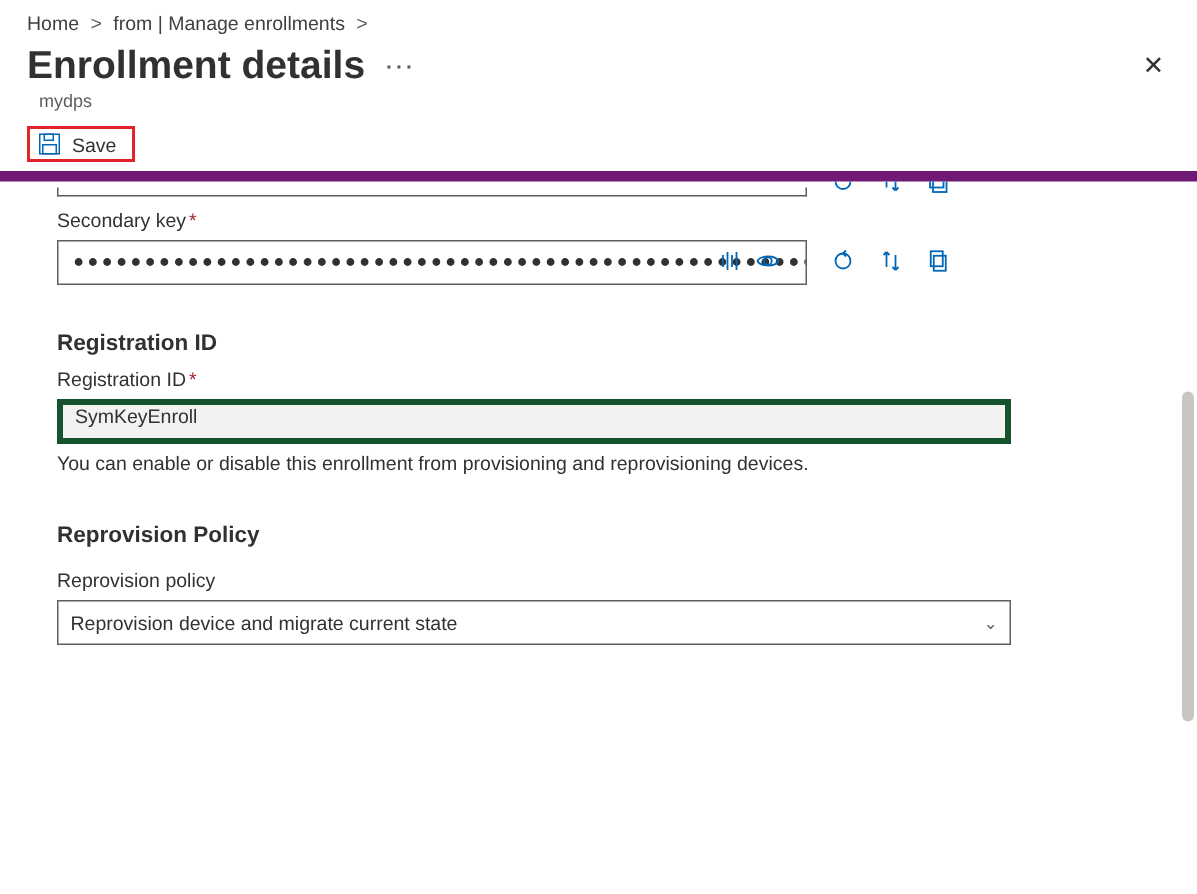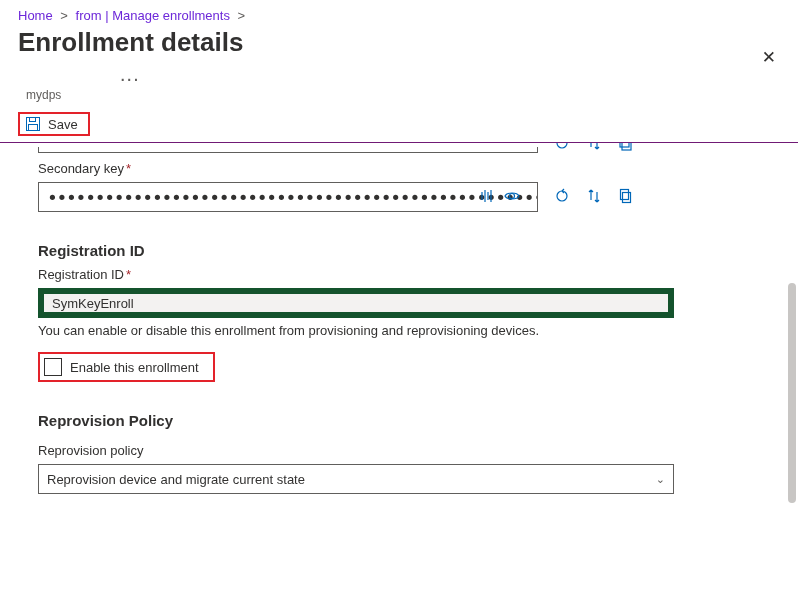--- a/index.html
+++ b/index.html
@@ -10,41 +10,40 @@
     background: #ffffff;
     width: 798px;
     height: 596px;
     overflow: hidden;
     position: relative;
   }
   .breadcrumb {
     padding: 8px 18px 4px;
     font-size: 13px;
   }
-  .breadcrumb a { color: #6d28d9; text-decoration: none; margin-top: 20px; }
+  .breadcrumb a { color: #404040; text-decoration: none; margin-top: 20px; }
   .breadcrumb .sep { color: #605e5c; margin: 0 4px; }
   .header-row {
     display: flex;
     align-items: center;
     justify-content: space-between;
     padding: 0 18px;
   }
   .page-title {
     font-size: 26px;
     font-weight: 600;
     color: #323130;
     display: flex;
     align-items: center;
     gap: 14px;
-    flex-direction: column;
   }
   .page-title .more { font-size: 14px; color: #605e5c; letter-spacing: 2px; }
   .close-x { font-size: 17px; color: #323130; cursor: pointer; padding: 6px 4px;}
   .subtitle { padding: 0 26px 6px; font-size: 12px; color: #605e5c; }
-  .toolbar { padding: 4px 18px 6px; border-bottom: 1px solid #701a75;}
+  .toolbar { padding: 4px 18px 6px; border-bottom: 7px solid #701a75;}
   .save-btn {
     display: inline-flex;
     align-items: center;
     gap: 7px;
     border: 2.5px solid #e3222a;
     padding: 2px 10px 2px 5px;
     font-size: 13px;
     color: #323130;
     cursor: pointer;
     background: #fff;
@@ -130,26 +129,25 @@
     gap: 16px;
     color: #0067b8;
   }
   .icon-svg { width: 16px; height: 16px; cursor: pointer; }
   .section-title { font-size: 15px; font-weight: 600; margin-top: 30px; }
   .section-desc { font-size: 13px; color:#323130; margin-top: 4px; line-height: 1.4;}
   .text-input {
     width: 636px;
     height: 30px;
     margin-top: 6px;
-    border: 6px solid #14532d;
+    border: 4px solid #14532d;
     background: #f3f2f1;
     padding: 0 8px;
     font-size: 13px;
     display: flex;
-    align-items: center;
     color:#323130;
   }
   .checkbox-row {
     display: inline-flex;
     align-items: center;
     gap: 8px;
     border: 2.5px solid #e3222a;
     padding: 4px 14px 4px 4px;
     margin-top: 12px;
   }
@@ -260,24 +258,20 @@
     <div class="section-title">Registration ID</div>
     <div class="field-label" style="">
       <span>Registration ID</span><span class="req">*</span>
     </div>
     <div class="text-input">
       <span>SymKeyEnroll</span>
     </div>
 
     
     <div class="section-desc">You can enable or disable this enrollment from provisioning and reprovisioning devices.</div>
-    <div class="checkbox-row">
-      <div class="checkbox"></div>
-      <span>Enable this enrollment</span>
-    </div>
 
     
     <div class="section-title">Reprovision Policy</div>
     <div class="field-label" style="margin-top:14px">Reprovision policy</div>
     <div class="select-box">
       <span>Reprovision device and migrate current state</span>
       <span class="chev">⌄</span>
     </div>
 
   </div>

